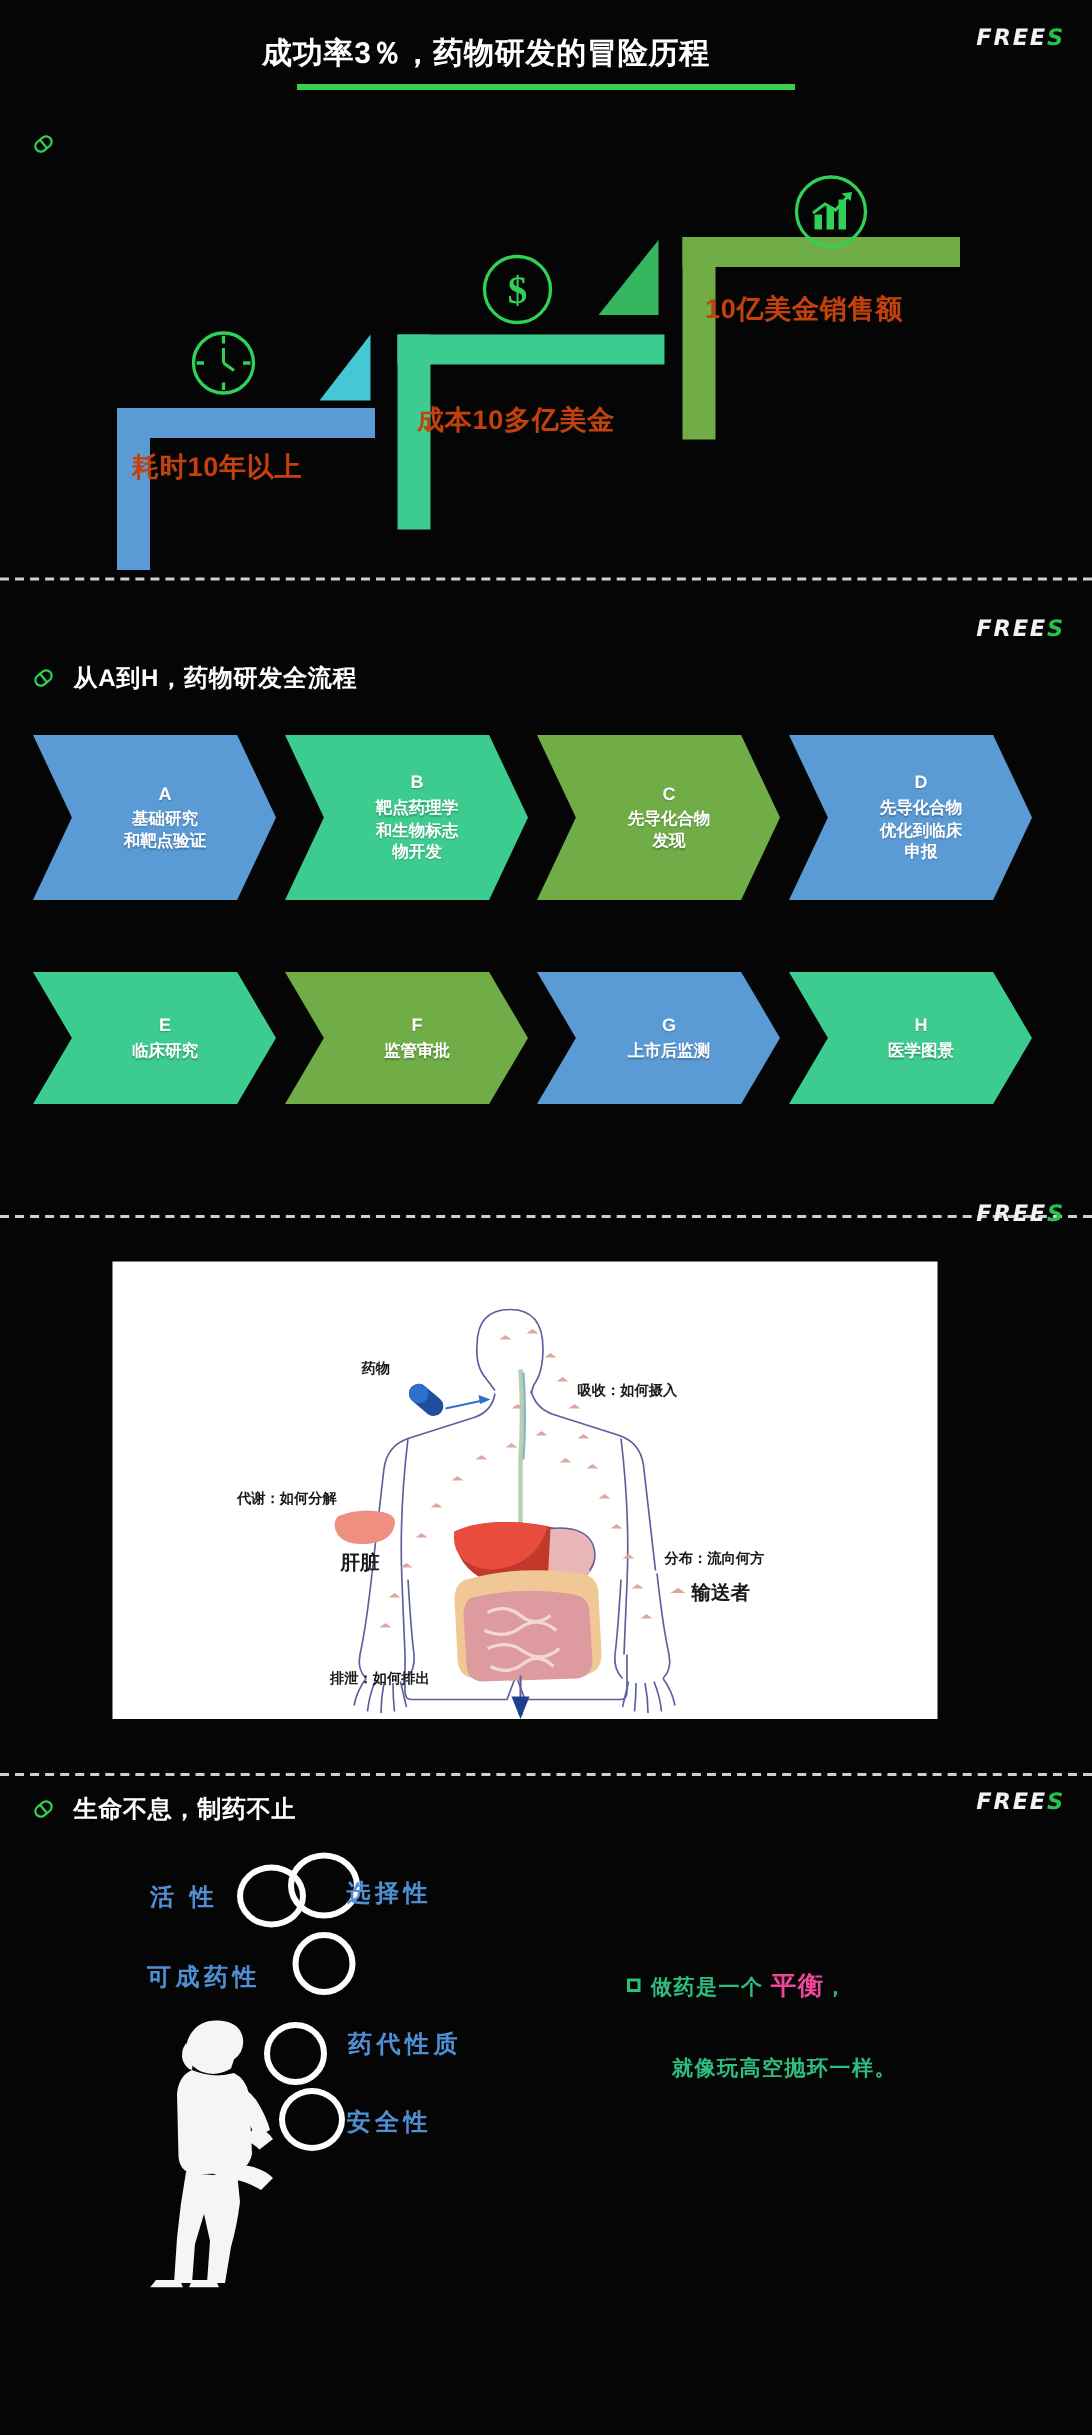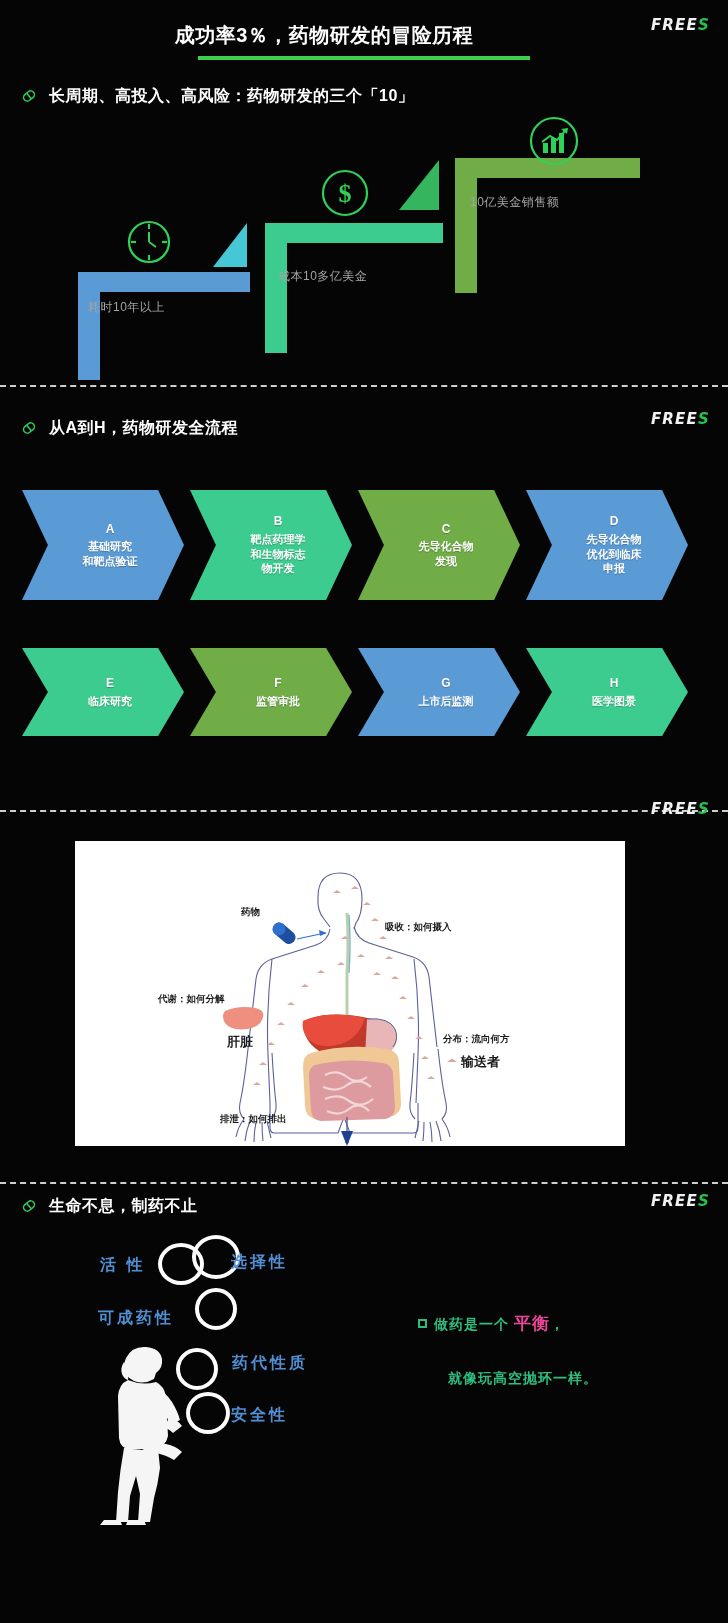--- a/index.html
+++ b/index.html
@@ -47,21 +47,21 @@
     position:absolute; left:50%; transform:translateX(-50%); top:56px;
     width:332px; height:4px; background:#3ccf4e;
   }
 
   
   .stairs{ position:absolute; left:0; top:110px; width:728px; height:270px; }
   .step{ position:absolute; }
   .step .top{ position:absolute; left:0; top:0; height:20px; }
   .step .leg{ position:absolute; left:0; top:0; width:22px; }
   .step-label{
-    position:absolute; font-size:12px; font-weight:normal; color:#a3a3a3;
+    position:absolute; font-size:18px; font-weight:bold; color:#c2410c;
     white-space:nowrap; letter-spacing:.5px;
   }
   .tri{ position:absolute; width:0; height:0; }
   .circ-icon{ position:absolute; }
 
   
   .chev-row{ position:absolute; left:0; display:flex; gap:6px; padding-left:22px; }
   .chev{
     position:relative; height:110px; width:162px;
     display:flex; align-items:center; justify-content:center;
@@ -114,21 +114,20 @@
   </div>
   <div class="title-rule"></div>
 
   <div class="sec-head" style="left:18px; top:85px;">
     <svg class="pill-icon" viewBox="0 0 24 24">
       <g transform="rotate(-40 12 12)">
         <rect x="5.5" y="8" width="13" height="8" rx="4" fill="none" stroke="#2fd157" stroke-width="1.6"></rect>
         <line x1="12" y1="8" x2="12" y2="16" stroke="#2fd157" stroke-width="1.6"></line>
       </g>
     </svg>
-    <span class="sec-title">长周期、高投入、高风险：药物研发的三个「10」</span>
   </div>
 
   <div class="stairs">
 
     <div class="step" style="left:455px; top:48px;">
       <div class="top" style="width:185px; background:#70ad47;"></div>
       <div class="leg" style="height:135px; background:#70ad47;"></div>
     </div>
     <div class="tri" style="left:399px; top:50px; border-left:40px solid transparent; border-bottom:50px solid #35b55e;"></div>
     <div class="circ-icon" style="left:528px; top:5px;">
@@ -172,21 +171,21 @@
       </svg>
     </div>
     <div class="step-label" style="left:88px; top:189px;">耗时10年以上</div>
   </div>
 
   <div class="divider" style="top:385px;"></div>
 
   <div class="brand" style="top:410px;">
     <span class="w">FREE</span><span class="g">S</span>
   </div>
-  <div class="sec-head" style="left:18px; top:417px;">
+  <div class="sec-head" style="left:18px; top:441px;">
     <svg class="pill-icon" viewBox="0 0 24 24">
       <g transform="rotate(-40 12 12)">
         <rect x="5.5" y="8" width="13" height="8" rx="4" fill="none" stroke="#2fd157" stroke-width="1.6"></rect>
         <line x1="12" y1="8" x2="12" y2="16" stroke="#2fd157" stroke-width="1.6"></line>
       </g>
     </svg>
     <span class="sec-title">从A到H，药物研发全流程</span>
   </div>
 
   <div class="chev-row" style="top:490px;">

